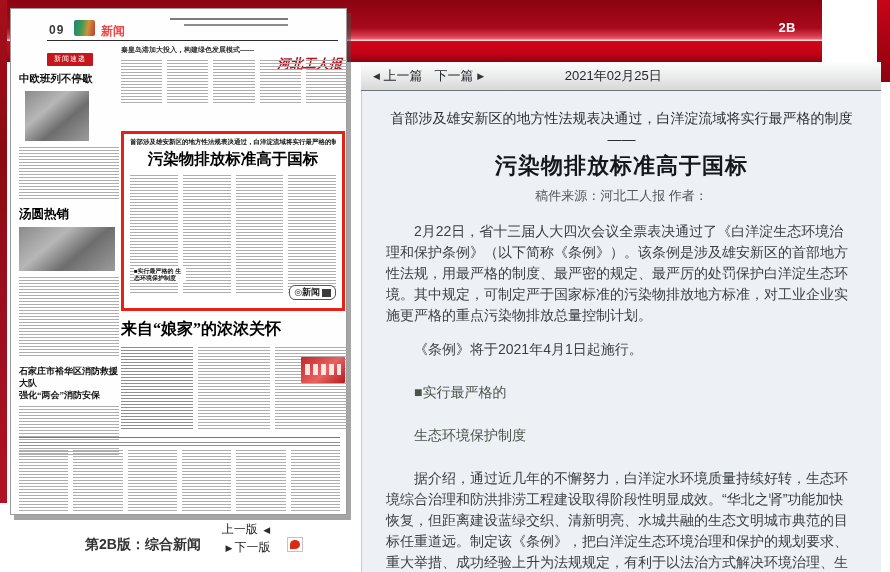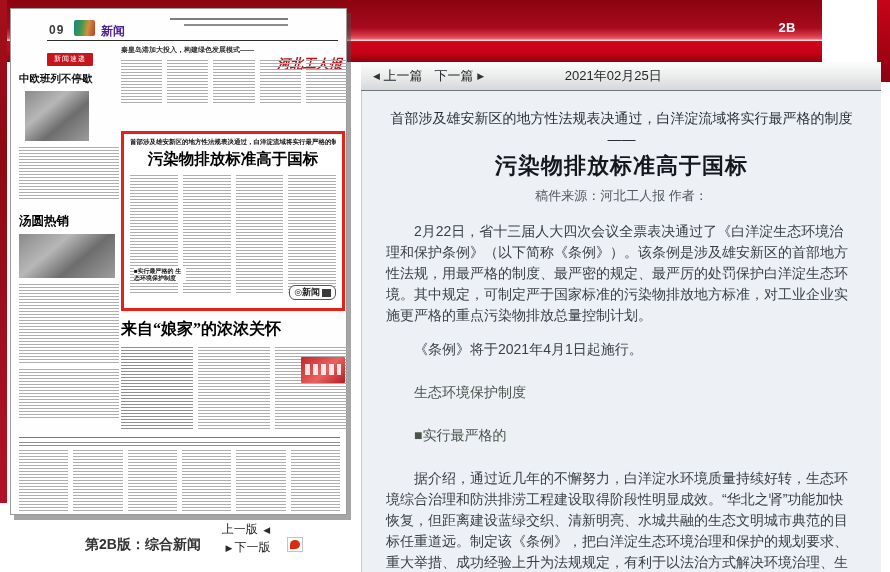--- a/index.html
+++ b/index.html
@@ -45,34 +45,34 @@
   .ph{background-image:repeating-linear-gradient(180deg,#aeaeae 0,#aeaeae 1px,rgba(0,0,0,0) 1px,rgba(0,0,0,0) 3px);}
   .phd{background-image:repeating-linear-gradient(180deg,#8f8f8f 0,#8f8f8f 1px,rgba(0,0,0,0) 1px,rgba(0,0,0,0) 3px);}
   .photo{background:linear-gradient(140deg,#8a8a8a,#b7b7b7 35%,#6d6d6d 62%,#9c9c9c);}
   .cols{display:flex;gap:5px;}
   .cols>div{flex:1;}
   .serif{font-family:"Liberation Serif","DejaVu Serif",serif;}
 
   .np-pageno{position:absolute;left:38px;top:14px;font-size:12px;font-weight:bold;color:#3a3a3a;letter-spacing:1px;}
   .np-logo{position:absolute;left:63px;top:11px;width:21px;height:16px;border-radius:2px;
     background:linear-gradient(100deg,#20817f 0%,#3c9a52 35%,#d2903c 65%,#bc3a2e 100%);}
-  .np-section{position:absolute;left:90px;top:14px;font-size:12px;font-weight:bold;color:#4c1d95;}
+  .np-section{position:absolute;left:90px;top:14px;font-size:12px;font-weight:bold;color:#ef4444;}
   .np-rule{position:absolute;left:36px;right:8px;top:31px;border-top:1.5px solid #2c2c2c;}
   .np-info1{position:absolute;right:58px;top:9px;width:118px;height:2px;background:#7c7c7c;}
   .np-info2{position:absolute;right:58px;top:15px;width:104px;height:2px;background:#8d8d8d;}
   .np-masthead{position:absolute;right:4px;top:2px;font-size:13px;font-weight:bold;font-style:italic;
     color:#b8131d;font-family:"Liberation Serif","DejaVu Serif",serif;margin-top:44px;}
 
   .np-leftcol{position:absolute;left:8px;top:38px;width:100px;}
   .np-badge{display:inline-block;margin-left:28px;background:#c5161d;color:#fff;font-size:7px;
     padding:1.5px 7px;border-radius:1px;letter-spacing:1px;}
   .np-h1{font-size:10.5px;font-weight:bold;color:#101010;margin-top:6px;}
   .np-photo1{width:64px;height:50px;margin:5px 0 0 6px;}
   .np-ph1{height:52px;margin-top:6px;}
-  .np-h2{font-size:12.5px;font-weight:bold;color:#000;margin-top:14px;}
+  .np-h2{font-size:12.5px;font-weight:bold;color:#000;margin-top:7px;}
   .np-photo2{width:96px;height:44px;margin-top:4px;}
   .np-ph2{height:80px;margin-top:6px;}
   .np-h3{font-size:9px;line-height:12px;font-weight:bold;color:#101010;margin-top:8px;}
   .np-ph3{height:50px;margin-top:5px;}
 
   .np-main{position:absolute;left:110px;top:36px;width:226px;}
   .np-lead-kicker{font-size:7px;font-weight:bold;color:#333;white-space:nowrap;overflow:hidden;}
   .np-lead-headline{font-size:16.5px;font-weight:900;color:#000;white-space:nowrap;overflow:hidden;
     letter-spacing:-.5px;margin-top:2px;}
   .np-cols5{margin-top:5px;height:44px;}
@@ -128,42 +128,46 @@
     </div>
     <span class="tb-date">2021年02月25日</span>
   </div>
 
   <div class="art">
     <div class="art-kicker">首部涉及雄安新区的地方性法规表决通过，白洋淀流域将实行最严格的制度——</div>
     <div class="art-title">污染物排放标准高于国标</div>
     <div class="art-source">稿件来源：河北工人报  作者：</div>
     <p>2月22日，省十三届人大四次会议全票表决通过了《白洋淀生态环境治理和保护条例》（以下简称《条例》）。该条例是涉及雄安新区的首部地方性法规，用最严格的制度、最严密的规定、最严厉的处罚保护白洋淀生态环境。其中规定，可制定严于国家标准的污染物排放地方标准，对工业企业实施更严格的重点污染物排放总量控制计划。</p>
     <p class="gap">《条例》将于2021年4月1日起施行。</p>
+    <p class="sub">■实行最严格的</p>
     <p class="sub">生态环境保护制度</p>
-    <p class="sub">■实行最严格的</p>
     <p>据介绍，通过近几年的不懈努力，白洋淀水环境质量持续好转，生态环境综合治理和防洪排涝工程建设取得阶段性明显成效。“华北之肾”功能加快恢复，但距离建设蓝绿交织、清新明亮、水城共融的生态文明城市典范的目标任重道远。制定该《条例》，把白洋淀生态环境治理和保护的规划要求、重大举措、成功经验上升为法规规定，有利于以法治方式解决环境治理、生态保护和防洪安全等突出问题，确保雄安新区水城共融、白洋淀碧波安澜。</p>
   </div>
 
   <div class="thumb">
     <span class="np-pageno">09</span>
     <span class="np-logo"></span>
     <span class="np-section">新闻</span>
     <div class="np-rule"></div>
     <div class="np-info1"></div>
     <div class="np-info2"></div>
     <span class="np-masthead">河北工人报</span>
 
     <div class="np-leftcol">
       <span class="np-badge">新闻速递</span>
       <div class="np-h1 serif">中欧班列不停歇</div>
       <div class="np-photo1 photo"></div>
       <div class="np-ph1 ph"></div>
       <div class="np-h2 serif">汤圆热销</div>
       <div class="np-photo2 photo"></div>
       <div class="np-ph2 ph"></div>
+      <div class="np-h3 serif">
+        <div>石家庄市裕华区消防救援大队</div>
+        <div>强化“两会”消防安保</div>
+      </div>
       <div class="np-ph3 ph"></div>
     </div>
 
     <div class="np-main">
       <div class="np-lead-kicker">秦皇岛港加大投入，构建绿色发展模式——</div>
       <div class="cols np-cols5">
         <div class="ph"></div>
         <div class="ph"></div>
         <div class="ph"></div>
         <div class="ph"></div>

